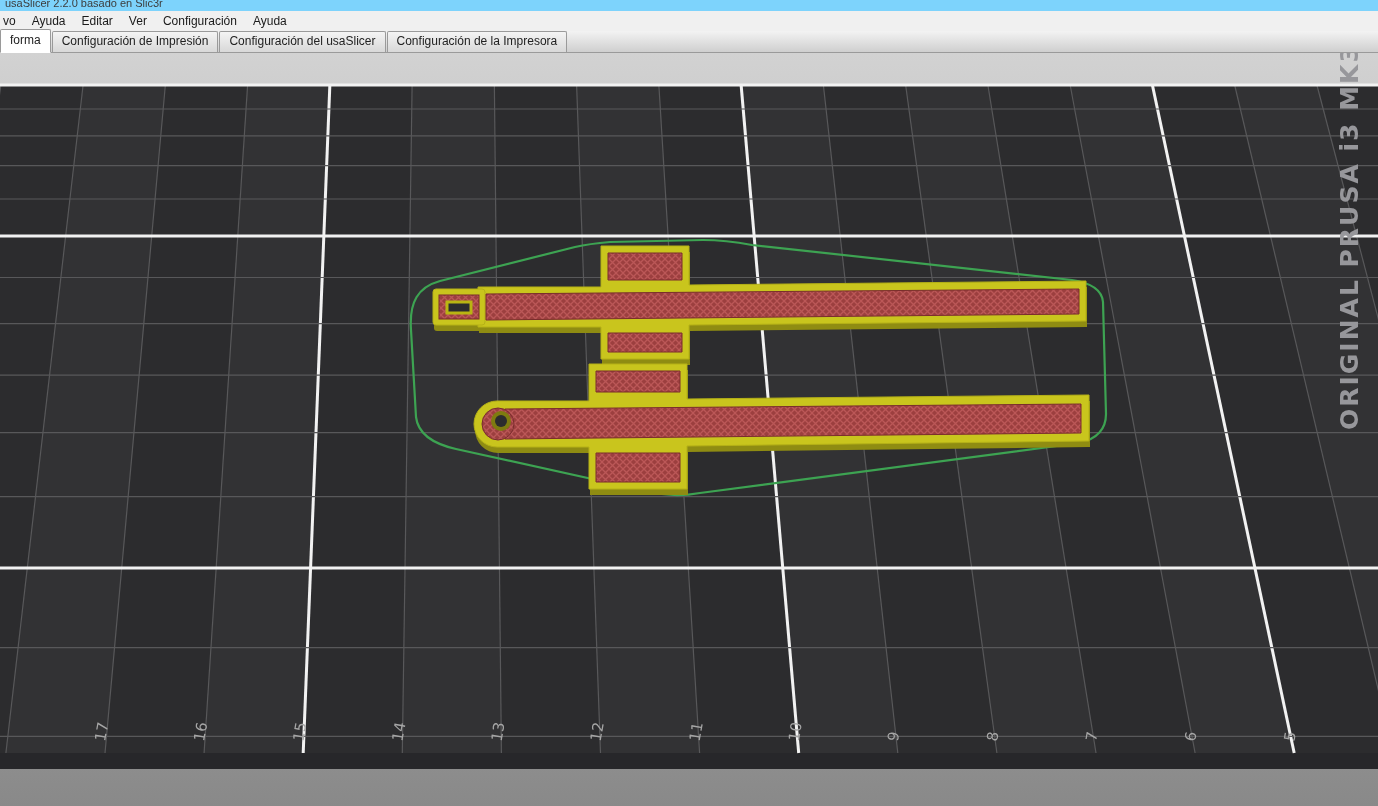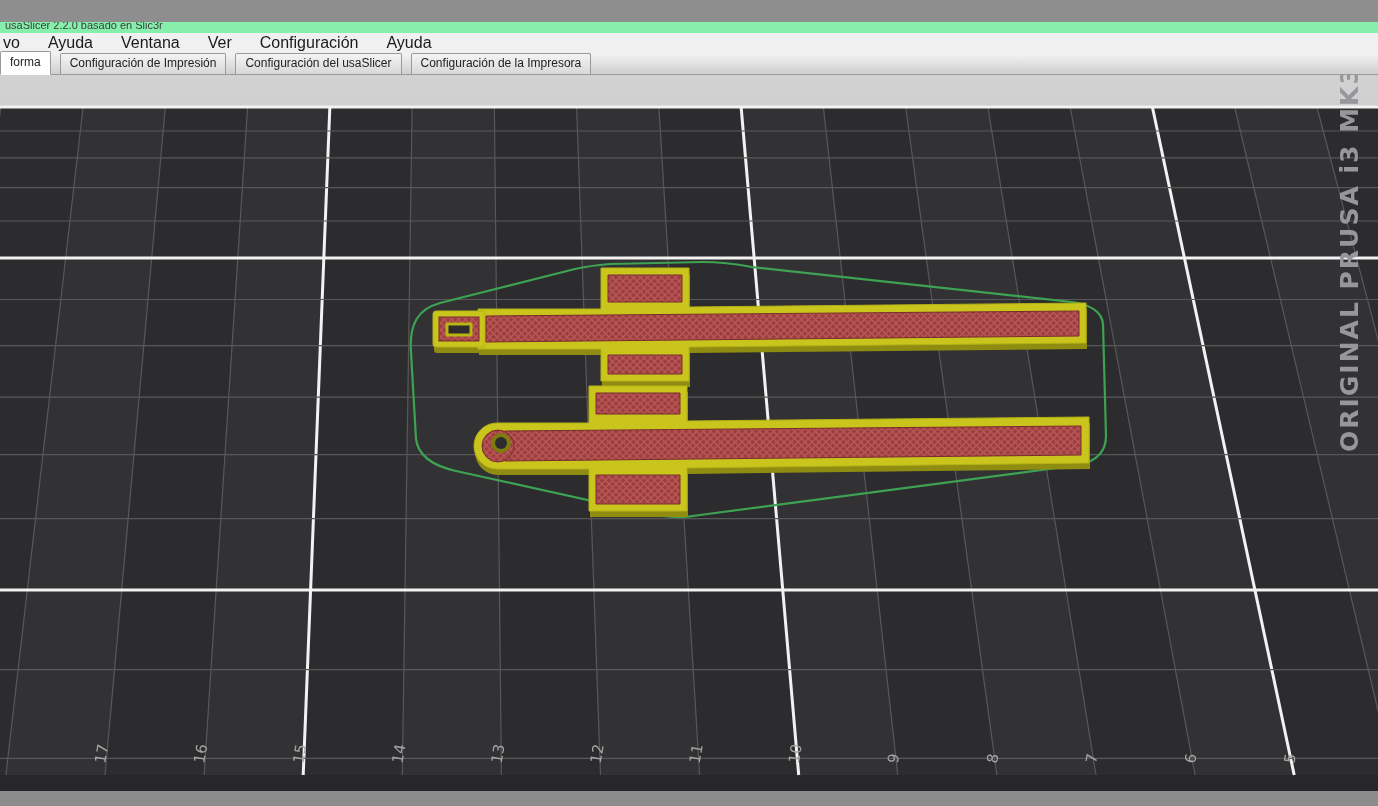--- a/index.html
+++ b/index.html
@@ -3,36 +3,35 @@
 <meta charset="utf-8">
 <style>
   html,body{margin:0;padding:0;}
   body{
     width:1378px;height:806px;overflow:hidden;
     font-family:"Liberation Sans",sans-serif;
     background:#8e8e8e;
   }
   
   .titlebar{
-    height:11px;background:#86efac;overflow:hidden;position:relative;margin-top:22px;
+    height:11px;background:#7dd3fc;overflow:hidden;position:relative;
   }
   .titlebar span{
     position:absolute;top:-3px;left:5px;font-size:11px;color:#3c3c3c;white-space:nowrap;
   }
   .menubar{
     height:20px;background:#f0f0f0;display:flex;align-items:center;
-    font-size:16px;color:#1a1a1a;gap:12px;
+    font-size:12px;color:#1a1a1a;
   }
   .menubar span{padding:0 8px;cursor:default;}
   .menubar span:first-child{padding-left:3px;}
   .tabbar{
     height:22px;background:linear-gradient(#f3f3f3,#cfcfcf);
     display:flex;align-items:flex-end;border-bottom:1px solid #9a9a9a;
     box-sizing:border-box;
-    gap:8px;
   }
   .tab{
     height:20px;line-height:19px;padding:0 9px;font-size:12px;color:#222;
     background:linear-gradient(#f4f4f4,#d8d8d8);
     border:1px solid #9a9a9a;border-bottom:none;
     border-radius:2px 2px 0 0;margin-right:1px;white-space:nowrap;cursor:default;
   }
   .tab.selected{
     background:#ffffff;height:22px;line-height:21px;position:relative;z-index:2;
     margin-bottom:-1px;border-bottom:1px solid #ffffff;
@@ -52,21 +51,21 @@
 </head>
 <body>
 
 <div class="titlebar">
   <span>usaSlicer 2.2.0 basado en Slic3r</span>
 </div>
 
 <div class="menubar">
   <span>vo</span>
   <span>Ayuda</span>
-  <span>Ventana</span>
+  <span>Editar</span>
   <span>Ver</span>
   <span>Configuración</span>
   <span>Ayuda</span>
 </div>
 
 <div class="tabbar">
   <div class="tab selected">forma</div>
   <div class="tab">Configuración de Impresión</div>
   <div class="tab">Configuración del usaSlicer</div>
   <div class="tab">Configuración de la Impresora</div>

